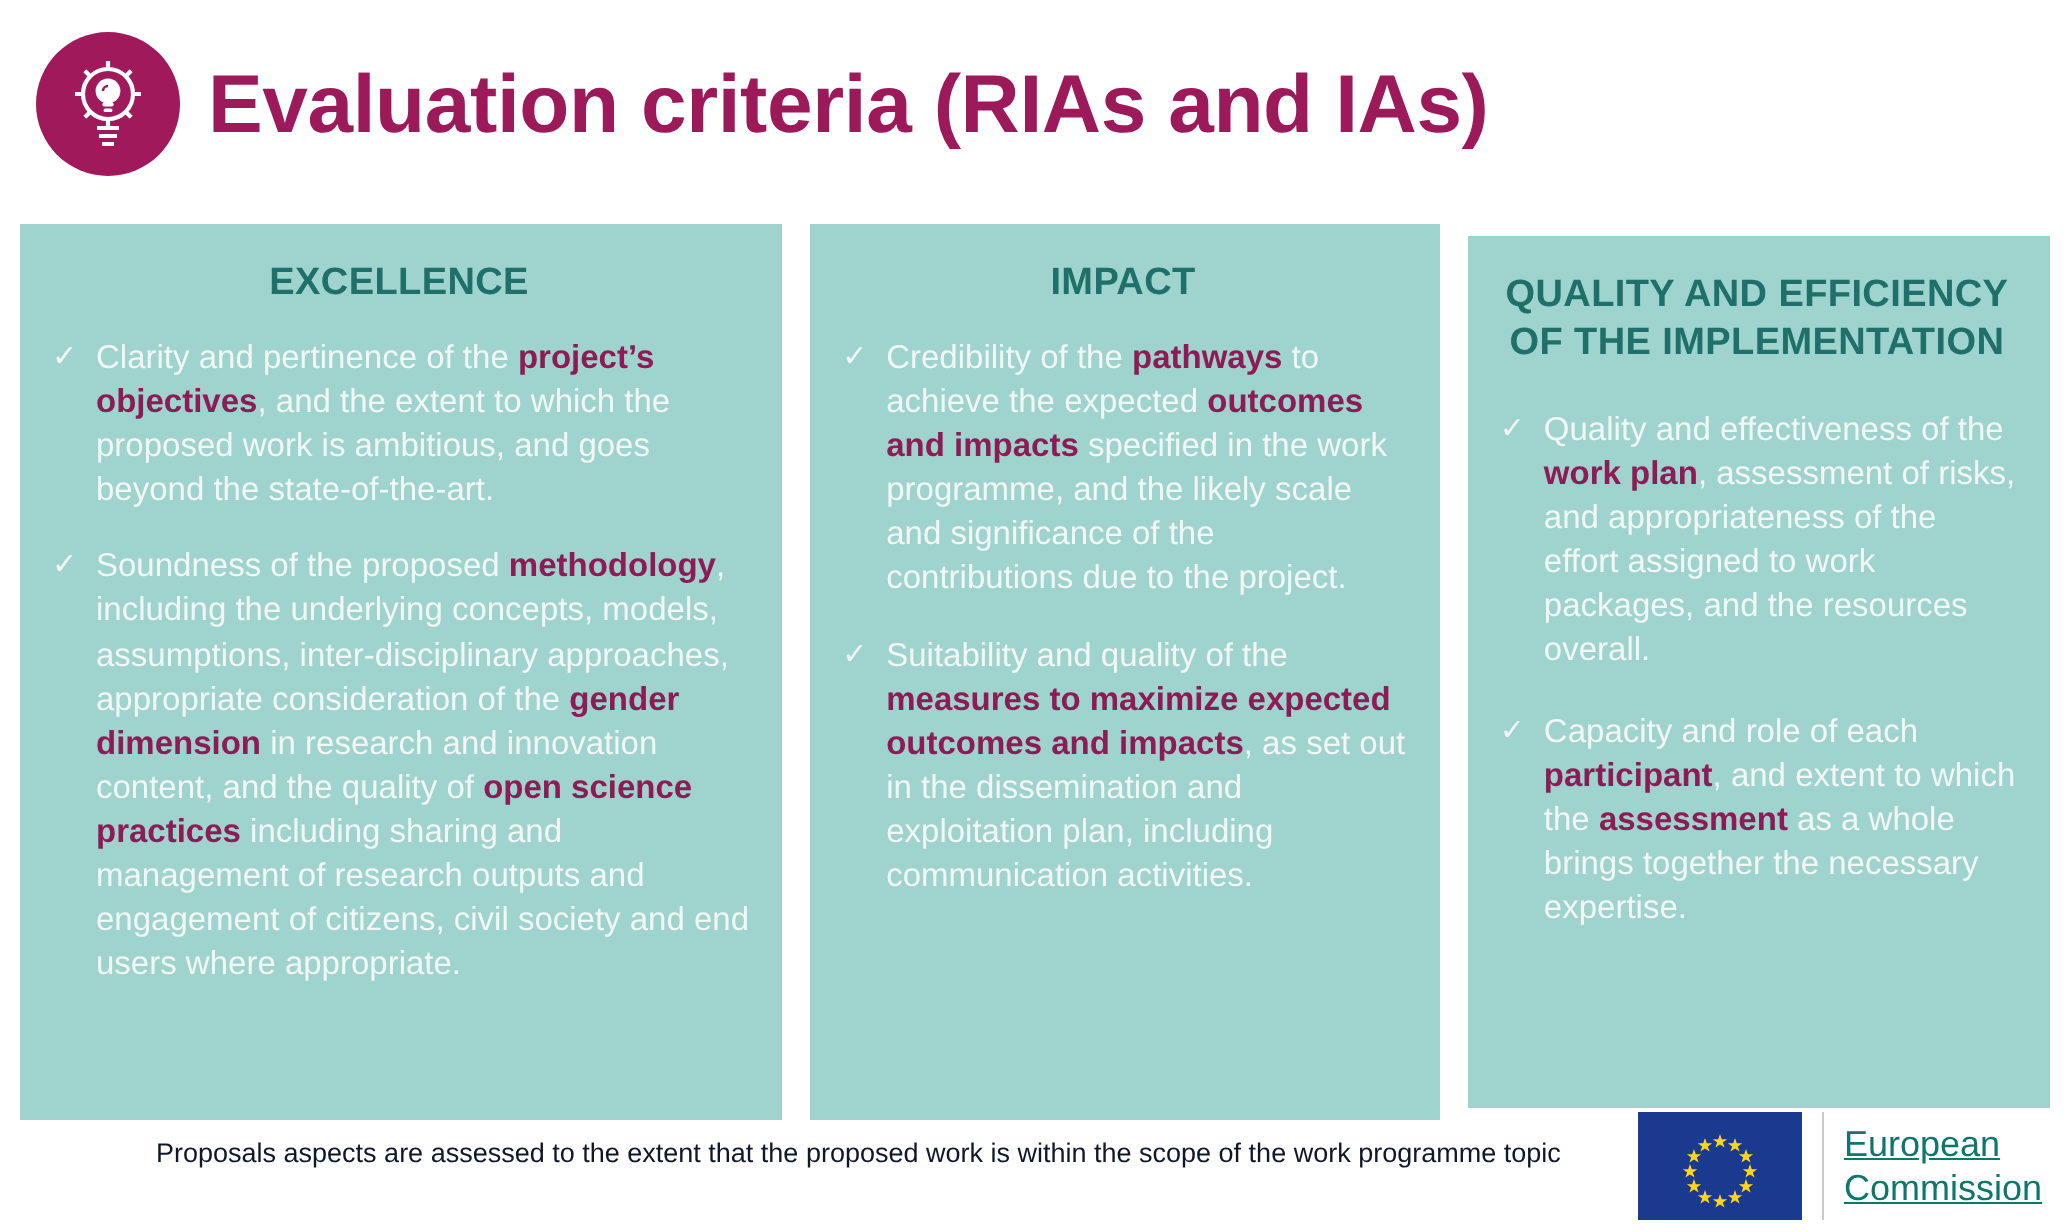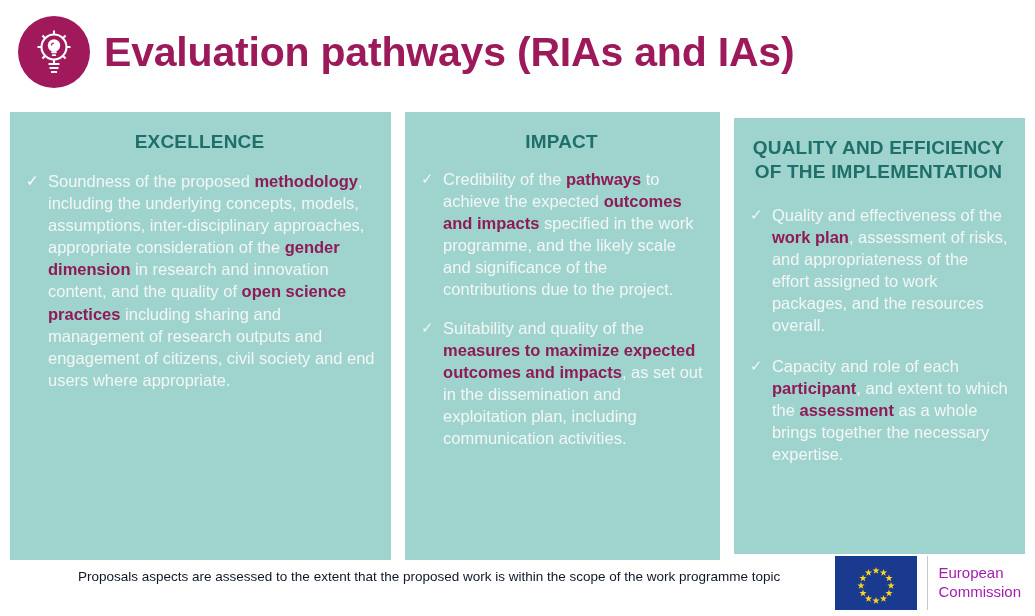--- a/index.html
+++ b/index.html
@@ -151,24 +151,25 @@
     position: absolute;
     left: 0; top: 0; right: 0; bottom: 0;
   }
   .eu-divider {
     width: 1px;
     height: 54px;
     background: #c9c9c9;
     margin: 0 10px;
   }
   .eu-text {
-    font-size: 15px;
-    color: #a21caf;
+    font-size: 18px;
+    color: #0f766e;
     line-height: 1.25;
     white-space: nowrap;
+    text-decoration: underline;
   }
 </style>
 </head>
 <body>
 
 <div class="slide">
 
   <div class="header">
     <div class="logo-badge">
       <svg width="52" height="52" viewBox="0 0 52 52" aria-hidden="true">
@@ -182,30 +183,31 @@
         </g>
         <g fill="none" stroke="#a01a5b" stroke-width="1.2">
           <path d="M23.5 19.5c0-1.4 1.1-2.5 2.5-2.5"></path>
         </g>
         <g fill="#ffffff">
           <rect x="23.2" y="25.2" width="5.6" height="2" rx="0.8"></rect>
           <rect x="23.8" y="28.2" width="4.4" height="1.8" rx="0.8"></rect>
         </g>
       </svg>
     </div>
-    <div class="slide-title">Evaluation pathways (RIAs and IAs)</div>
+    <div class="slide-title">Evaluation criteria (RIAs and IAs)</div>
   </div>
 
   <div class="columns">
 
     <div class="col col-excellence">
       <div class="col-title">EXCELLENCE</div>
       <ul class="bullets">
         <li class="bullet">
           <span class="tick">✓</span>
+          <span class="txt">Clarity and pertinence of the <strong>project’s objectives</strong>, and the extent to which the proposed work is ambitious, and goes beyond the state-of-the-art.</span>
         </li>
         <li class="bullet">
           <span class="tick">✓</span>
           <span class="txt">Soundness of the proposed <strong>methodology</strong>, including the underlying concepts, models, assumptions, inter-disciplinary approaches, appropriate consideration of the <strong>gender dimension</strong> in research and innovation content, and the quality of <strong>open science practices</strong> including sharing and management of research outputs and engagement of citizens, civil society and end users where appropriate.</span>
         </li>
       </ul>
     </div>
 
     <div class="col col-impact">
       <div class="col-title">IMPACT</div>

